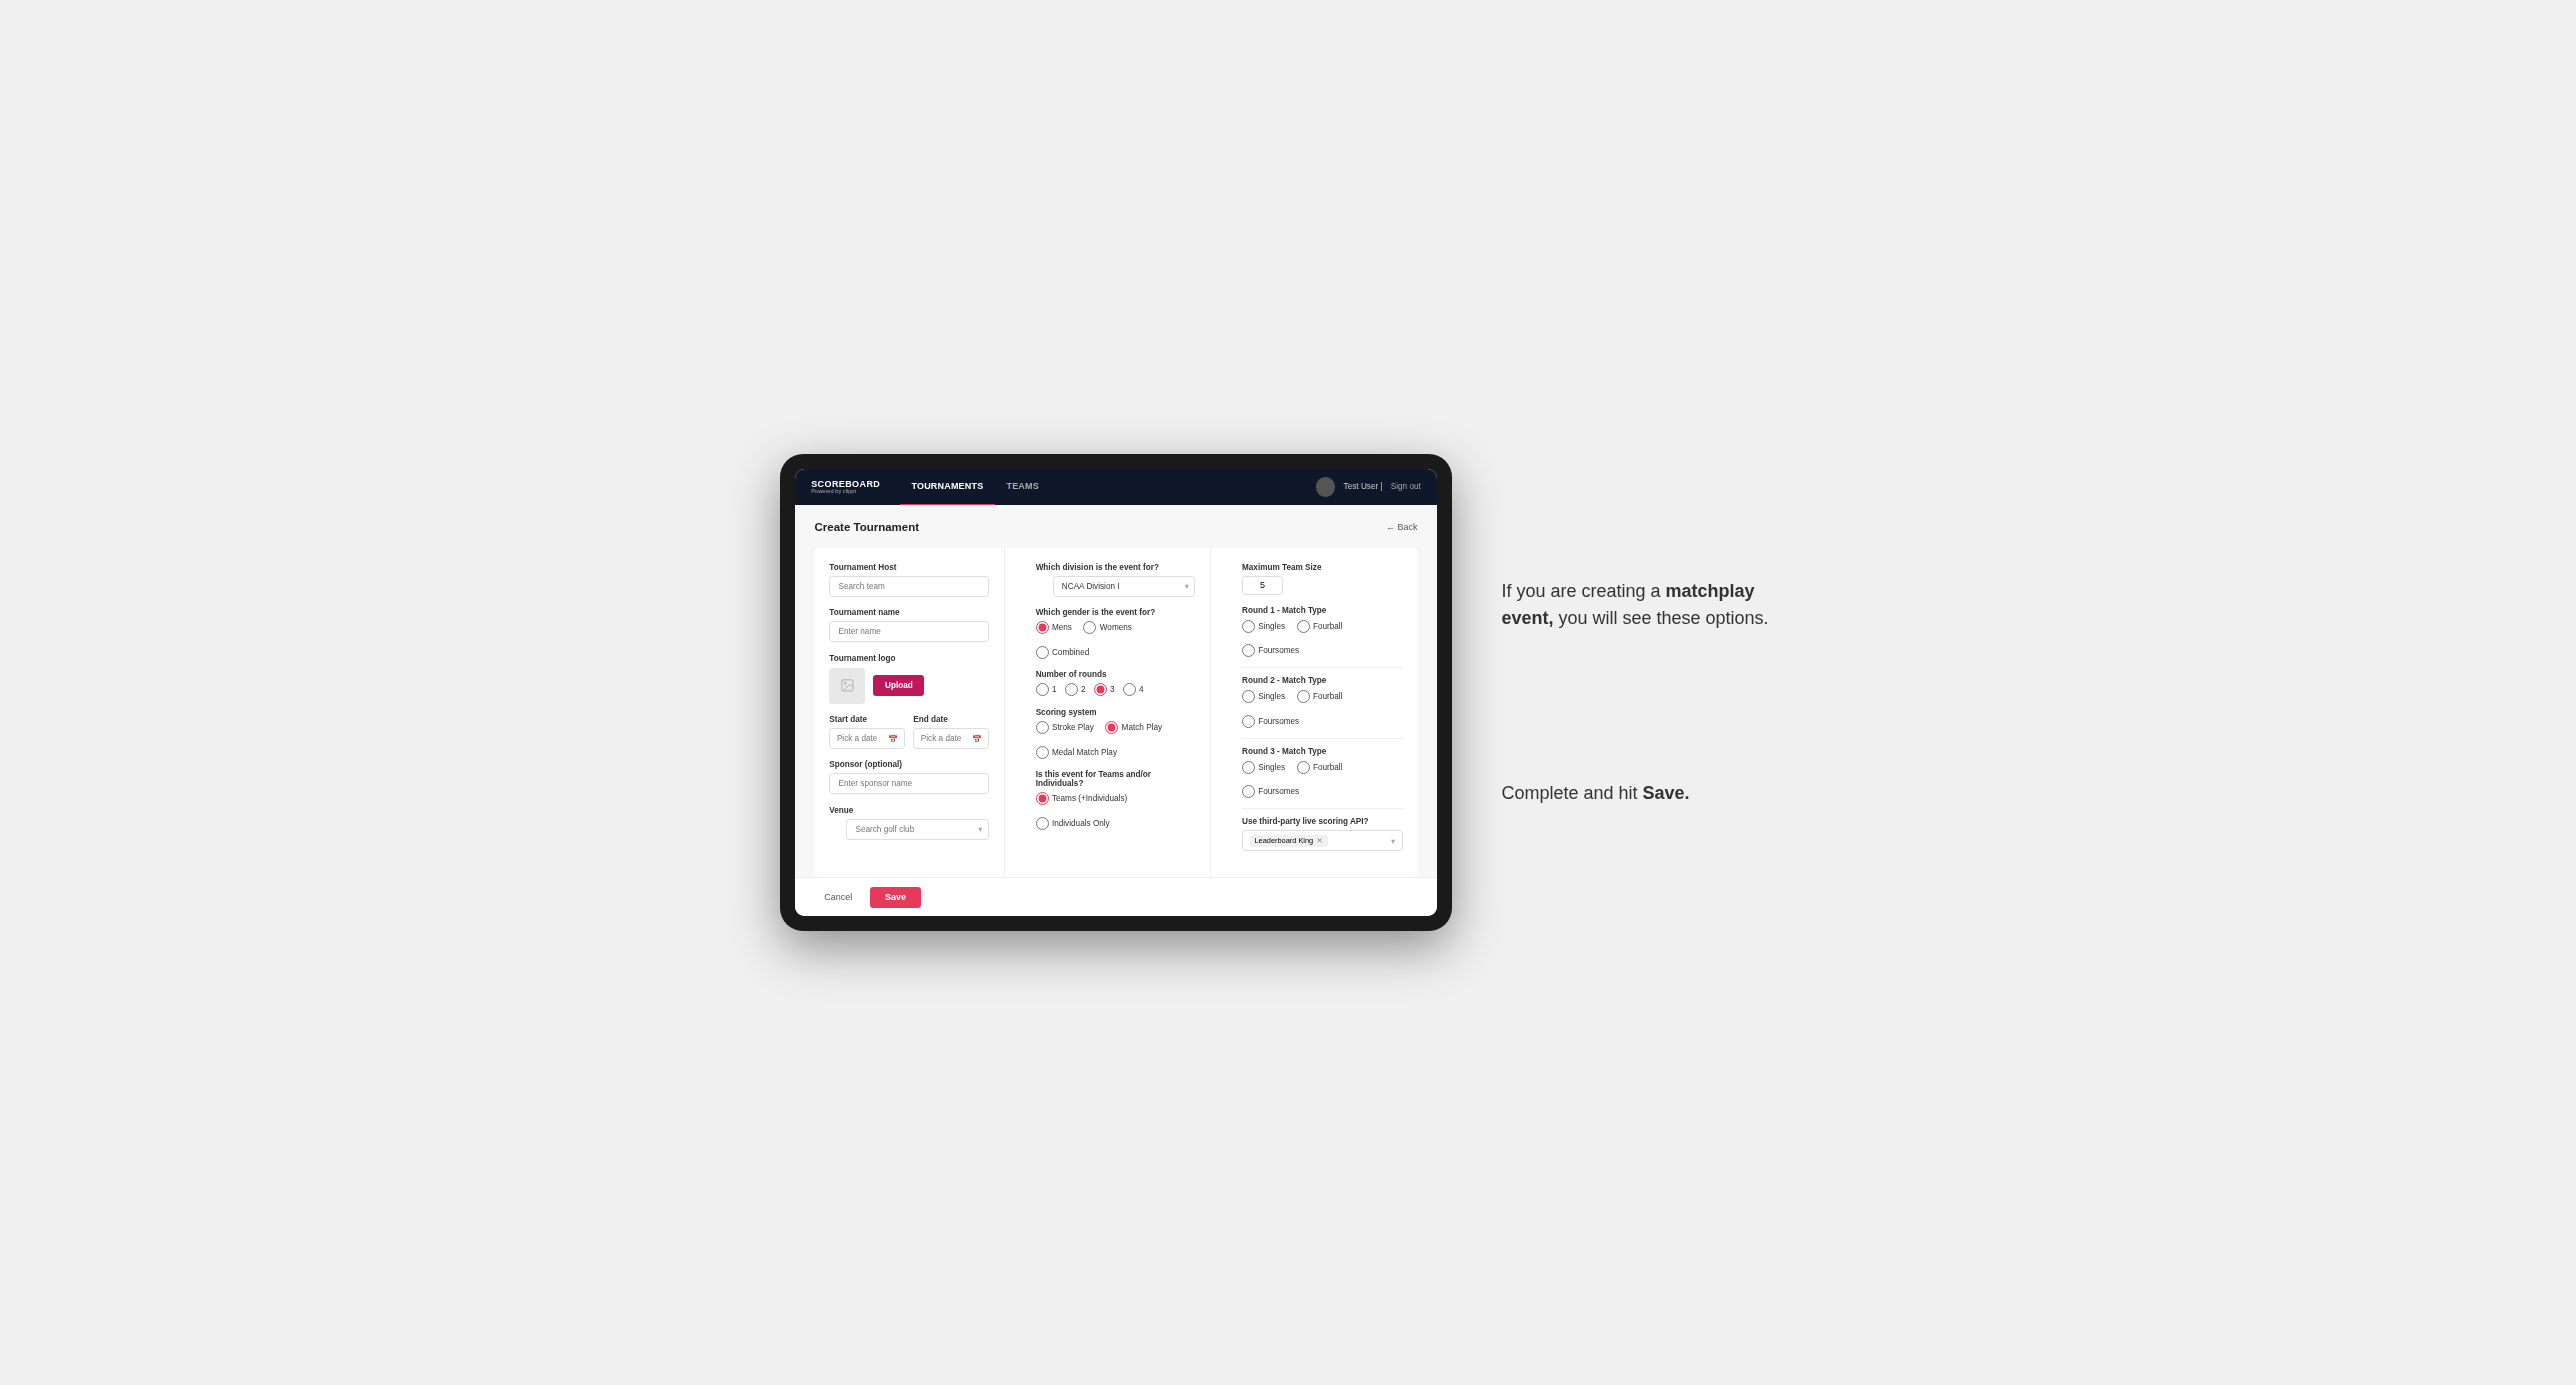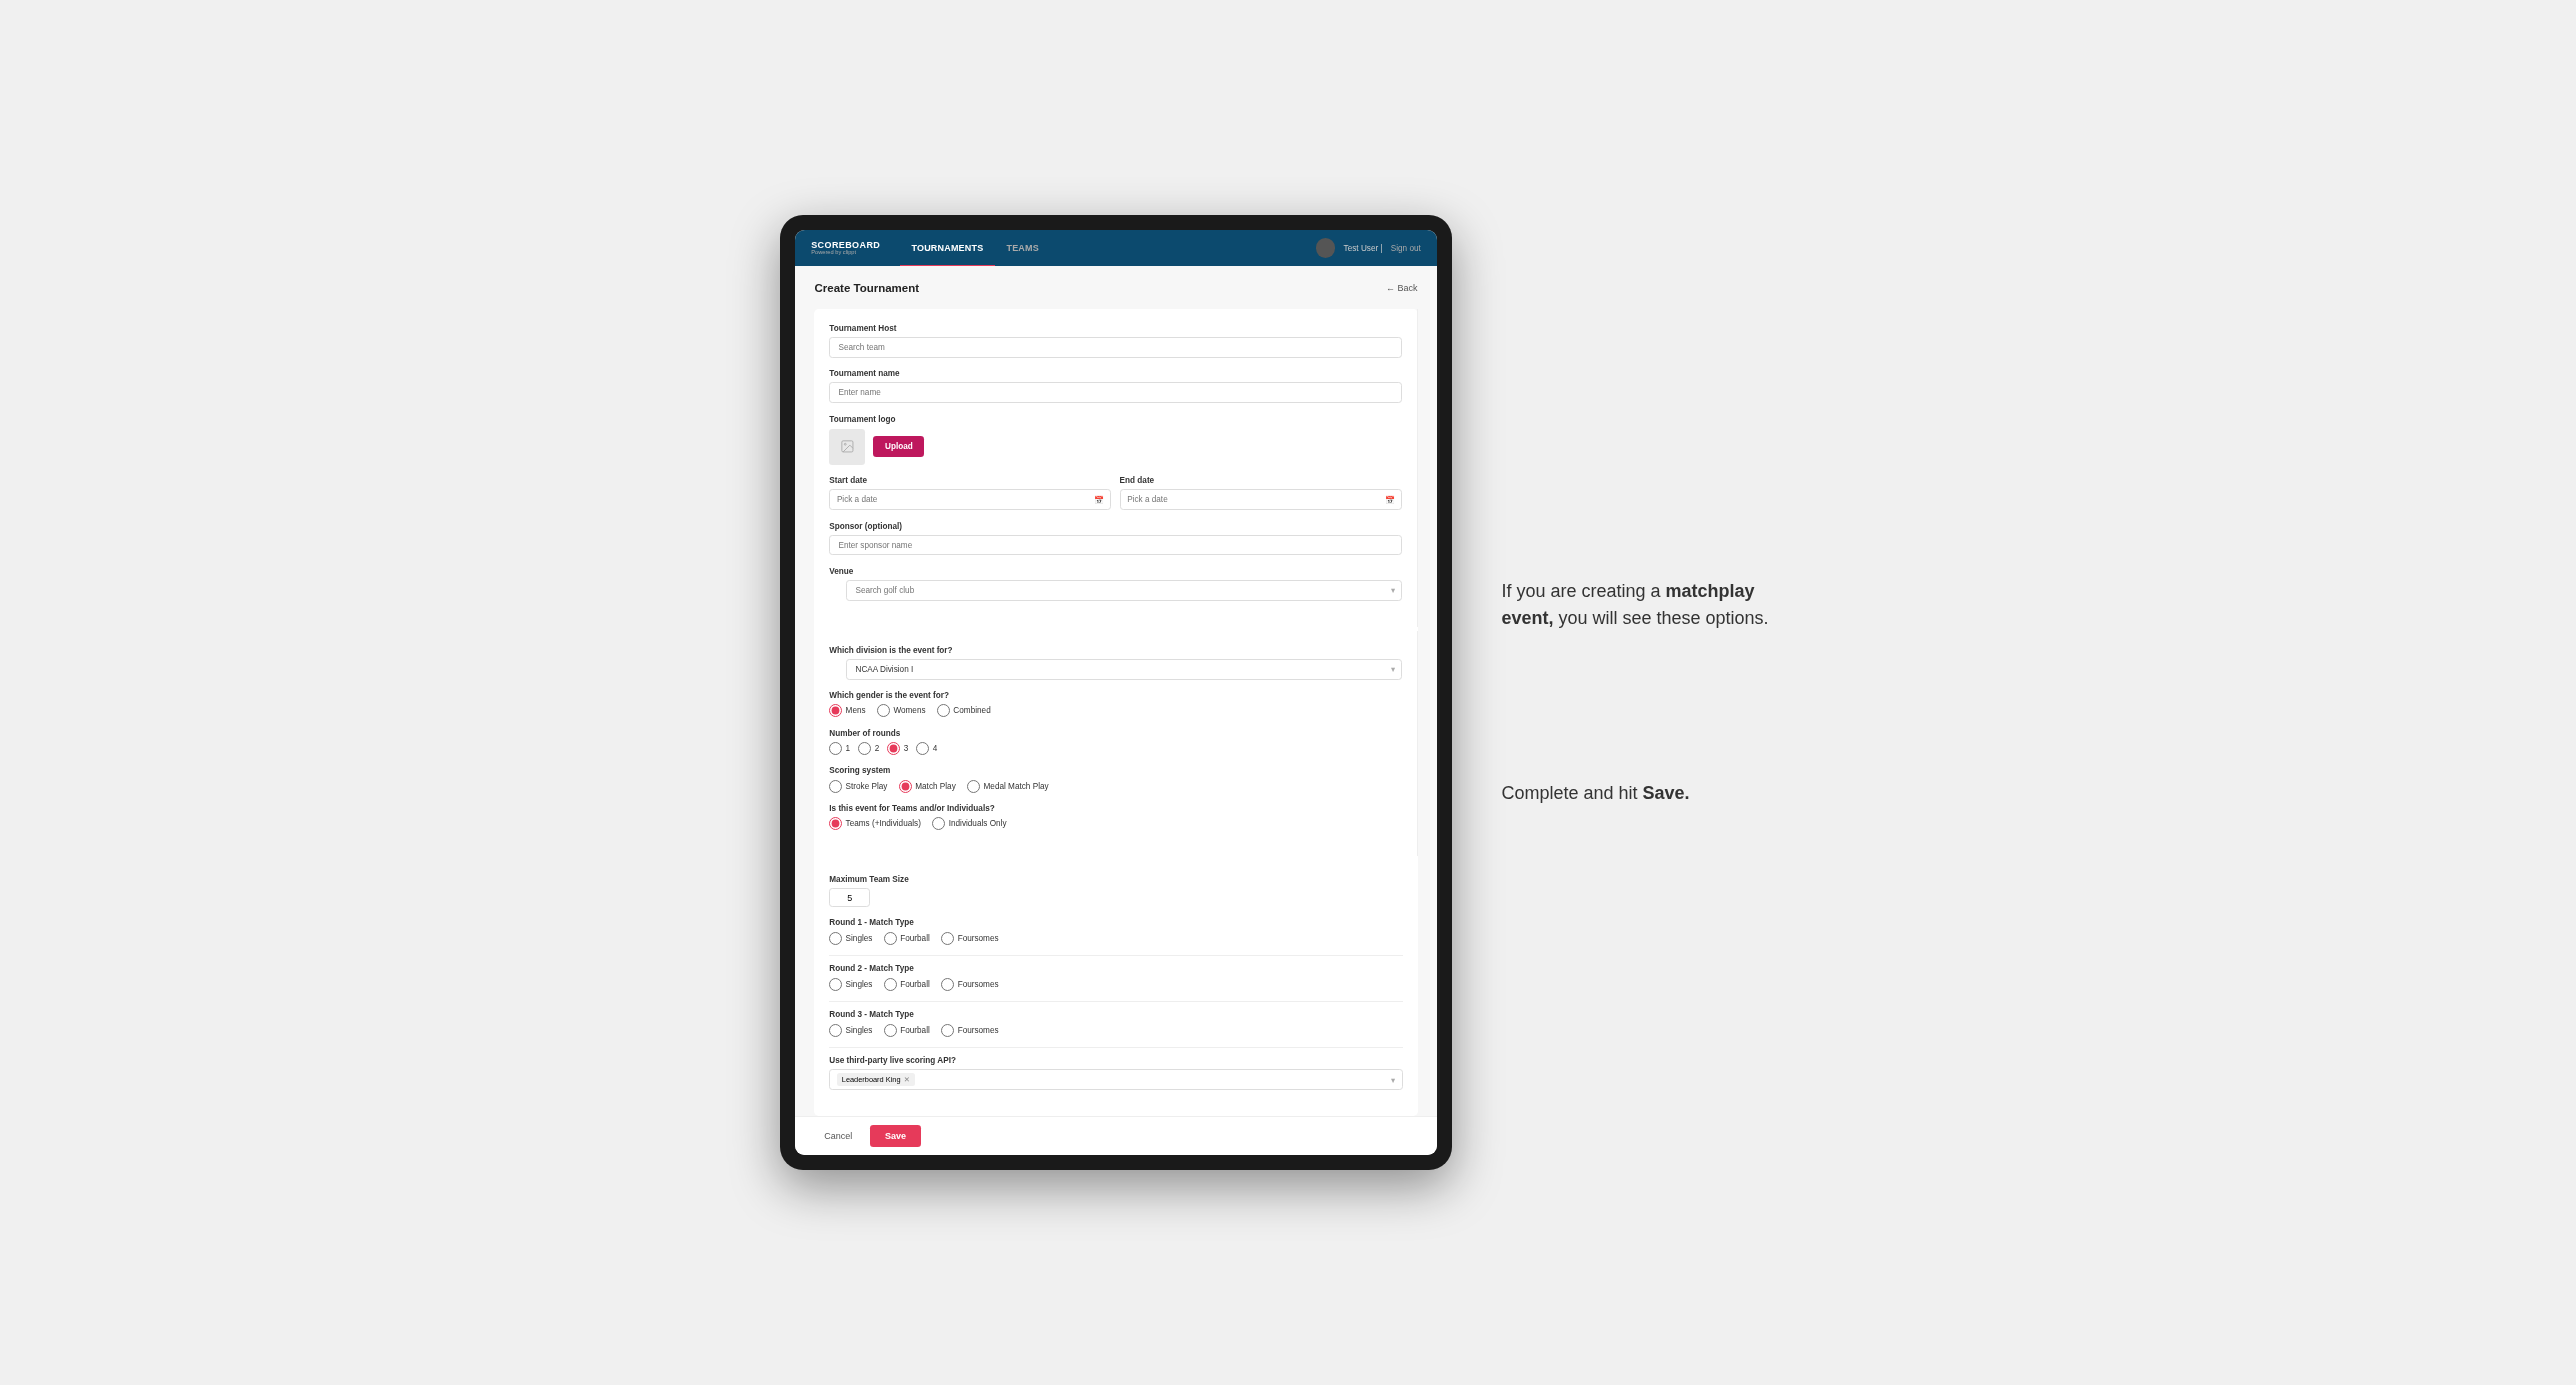--- a/index.html
+++ b/index.html
@@ -34,21 +34,21 @@
 
     .tablet-screen {
       background: #fff;
       border-radius: 9.8px;
       overflow: hidden;
       width: 100%;
     }
 
     
     .nav-bar {
-      background: #0c4a6e;
+      background: #0f172a;
       display: flex;
       align-items: center;
       padding: 0 16.4px;
       height: 36px;
       gap: 19.7px;
     }
 
     .nav-logo {
       display: flex;
       flex-direction: column;
@@ -141,22 +141,22 @@
       font-size: 9px;
       color: #555;
       cursor: pointer;
       display: flex;
       align-items: center;
       gap: 3.3px;
     }
 
     .form-layout {
       display: grid;
-      grid-template-columns: 1fr;
-      gap: 4px;
+      grid-template-columns: 1fr 1fr 1fr;
+      gap: 16px;
       background: #fff;
       border-radius: 4.9px;
       overflow: visible;
     }
 
     .form-col {
       padding: 14.8px 14.8px;
       border-right: 0.8px solid #eee;
     }
 

